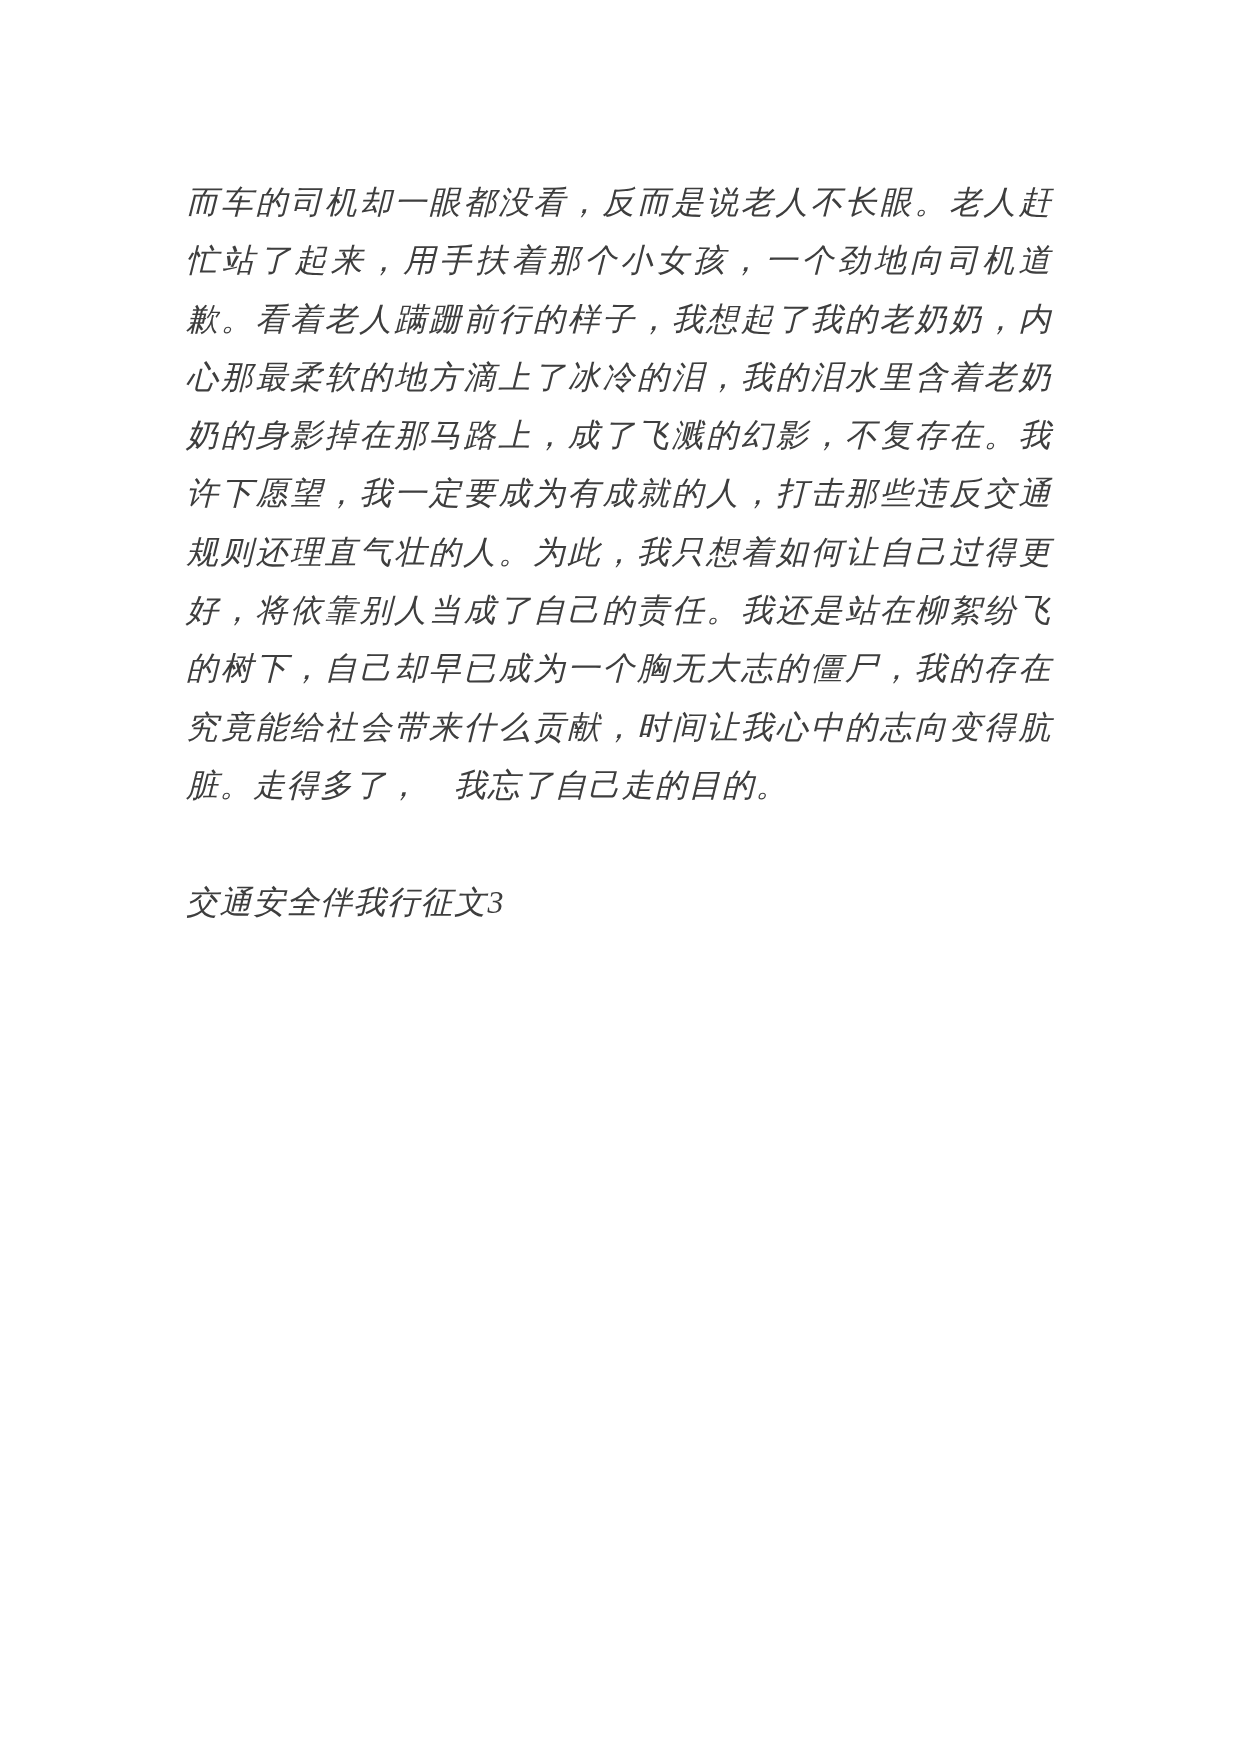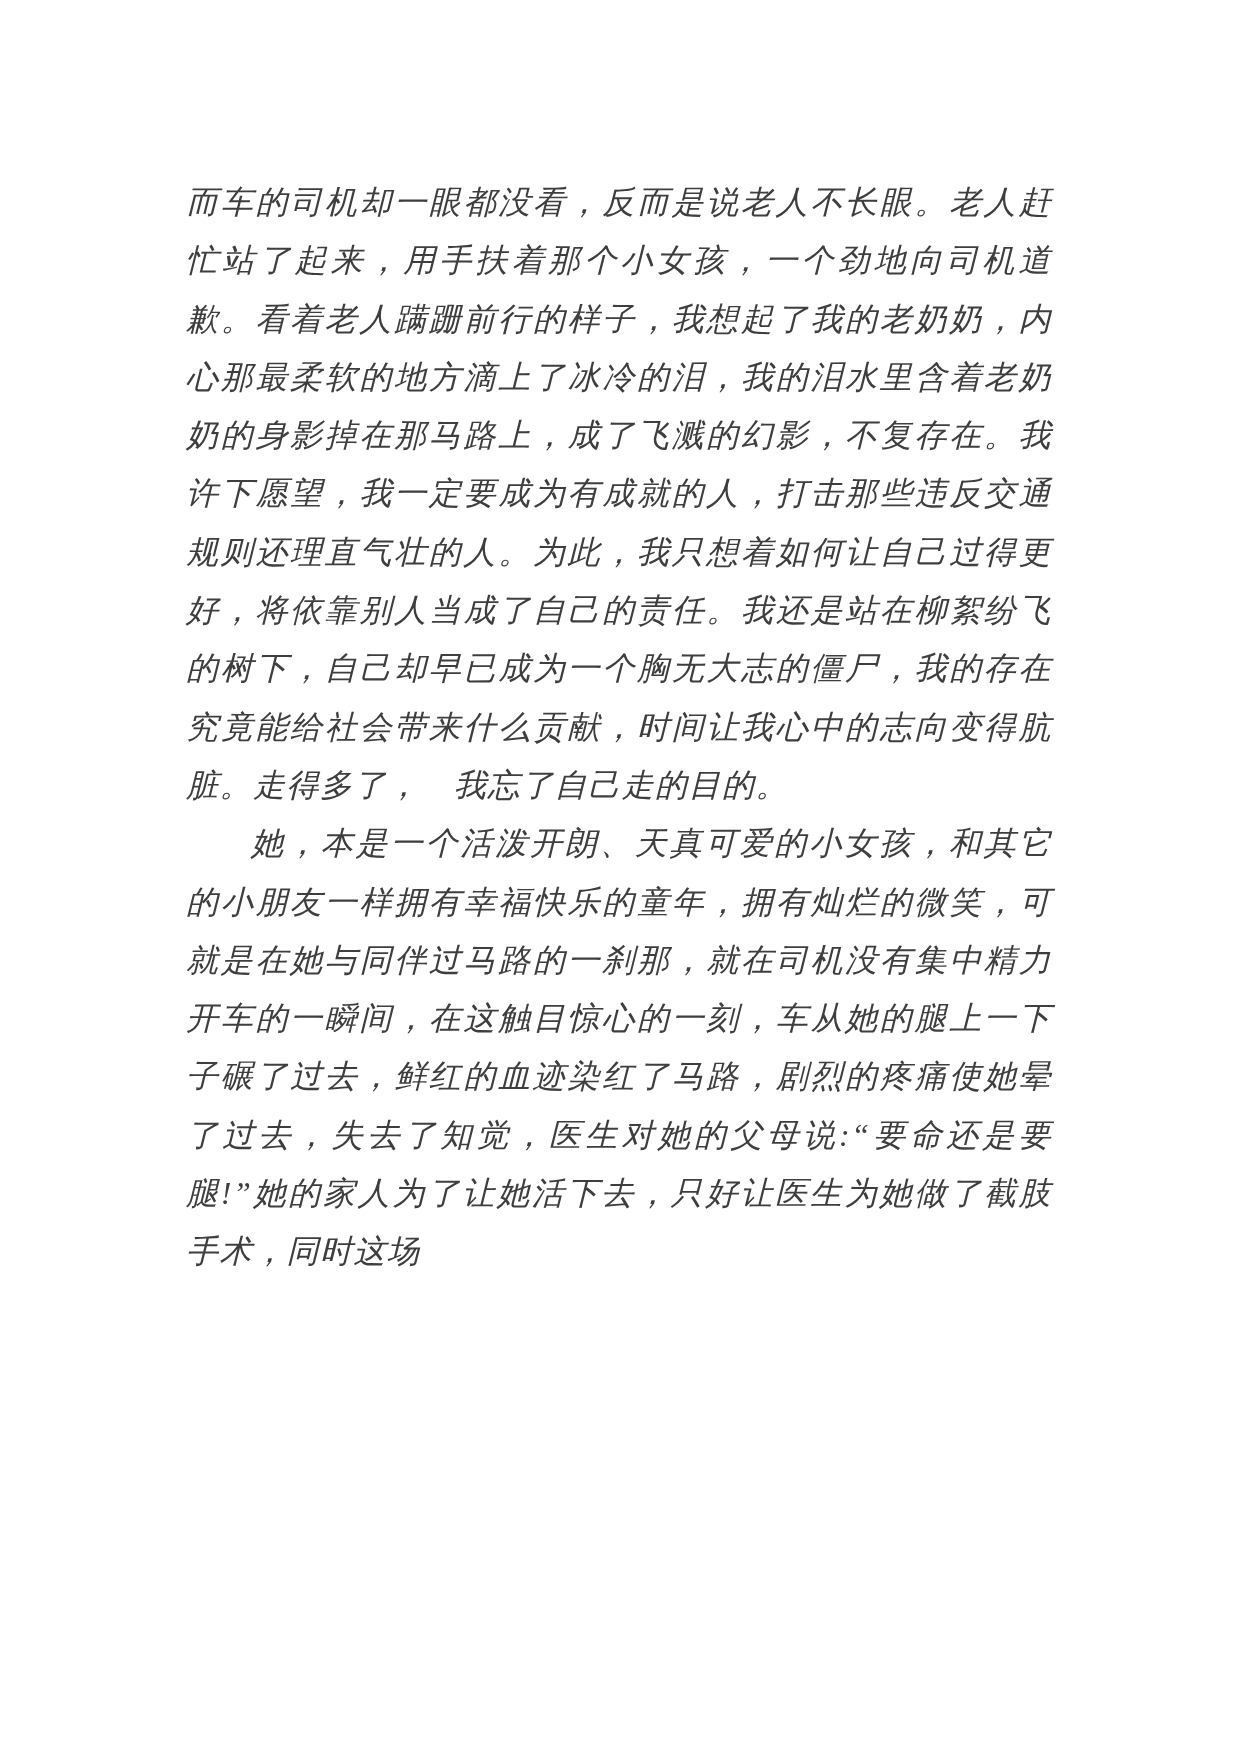--- a/index.html
+++ b/index.html
@@ -50,15 +50,15 @@
     font-weight: 400;
     text-align: left;
   }
 </style>
 </head>
 <body>
 
 <div class="page">
   <div class="content">
     <p class="para">而车的司机却一眼都没看，反而是说老人不长眼。老人赶忙站了起来，用手扶着那个小女孩，一个劲地向司机道歉。看着老人蹒跚前行的样子，我想起了我的老奶奶，内心那最柔软的地方滴上了冰冷的泪，我的泪水里含着老奶奶的身影掉在那马路上，成了飞溅的幻影，不复存在。我许下愿望，我一定要成为有成就的人，打击那些违反交通规则还理直气壮的人。为此，我只想着如何让自己过得更好，将依靠别人当成了自己的责任。我还是站在柳絮纷飞的树下，自己却早已成为一个胸无大志的僵尸，我的存在究竟能给社会带来什么贡献，时间让我心中的志向变得肮脏。走得多了，　我忘了自己走的目的。</p>
-    <p class="para indent">她，本是一个活泼开朗、天真可爱的小女孩，和其它的小朋友一样拥有幸福快乐的童年，拥有灿烂的微笑，可就是在她与同伴过马路的一刹那，就在司机没有集中精力开车的一瞬间，在这触目惊心的一刻，车从她的腿上一下子碾了过去，鲜红的血迹染红了马路，剧烈的疼痛使她晕了过去，失去了知觉，医生对她的父母说:“要命还是要腿!”她的家人为了让她活下去，只好让医生为她做了截肢手术，同时这场</p>
+    <h2 class="heading">交通安全伴我行征文3</h2>
   </div>
 </div>
 
 </body></html>

